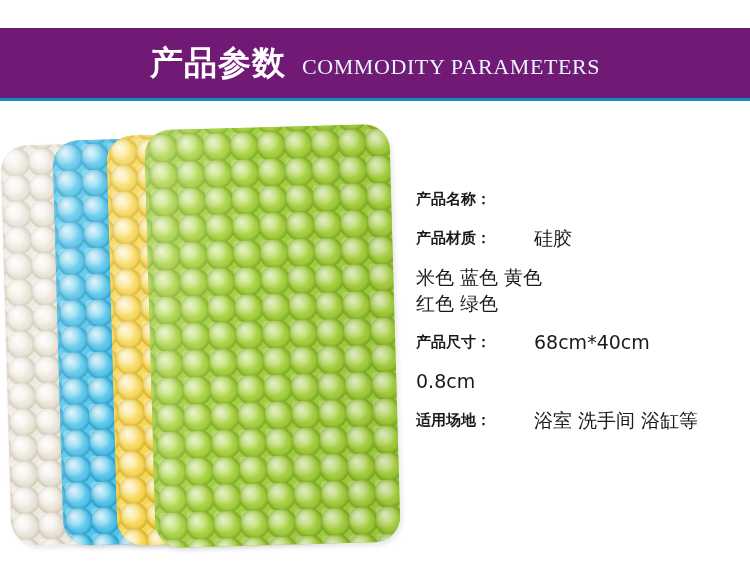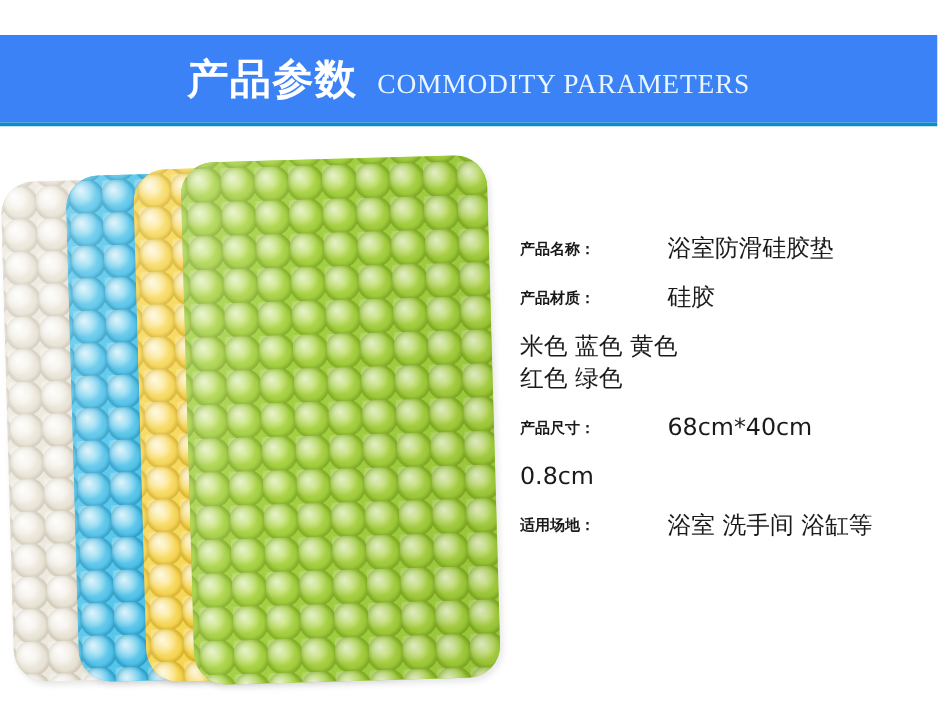--- a/index.html
+++ b/index.html
@@ -15,21 +15,21 @@
     font-family: "DejaVu Sans", "Liberation Sans", sans-serif;
   }
 
   
   #banner {
     position: absolute;
     left: 0;
     top: 28px;
     width: 750px;
     height: 70px;
-    background: #3b82f6;
+    background: #701a75;
     display: flex;
     align-items: center;
     justify-content: center;
     box-sizing: border-box;
   }
   #banner-underline {
     position: absolute;
     left: 0;
     top: 98px;
     width: 750px;
@@ -144,21 +144,21 @@
     top: 186px;
     width: 320px;
   }
   .spec-row {
     display: flex;
     align-items: flex-start;
     margin-bottom: 13px;
   }
   .spec-label {
     color: #1a1a1a;
-    font-size: 12px;
+    font-size: 15px;
     font-weight: bold;
     line-height: 26px;
     white-space: nowrap;
     width: 118px;
     flex: none;
   }
   .spec-value {
     color: #1a1a1a;
     font-size: 19px;
     font-weight: normal;
@@ -196,23 +196,20 @@
   <div class="mat" id="mat-green">
     <div class="mat-bumps"></div>
     <div class="mat-sheen"></div>
   </div>
 </div>
 
 <div id="spec-list">
 
   <div class="spec-row">
     <span class="spec-label">产品名称：</span>
-    <span class="spec-value">
-      <span class="spec-value-line">浴室防滑硅胶垫</span>
-    </span>
   </div>
 
   <div class="spec-row">
     <span class="spec-label">产品材质：</span>
     <span class="spec-value">
       <span class="spec-value-line">硅胶</span>
     </span>
   </div>
 
   <div class="spec-row">

